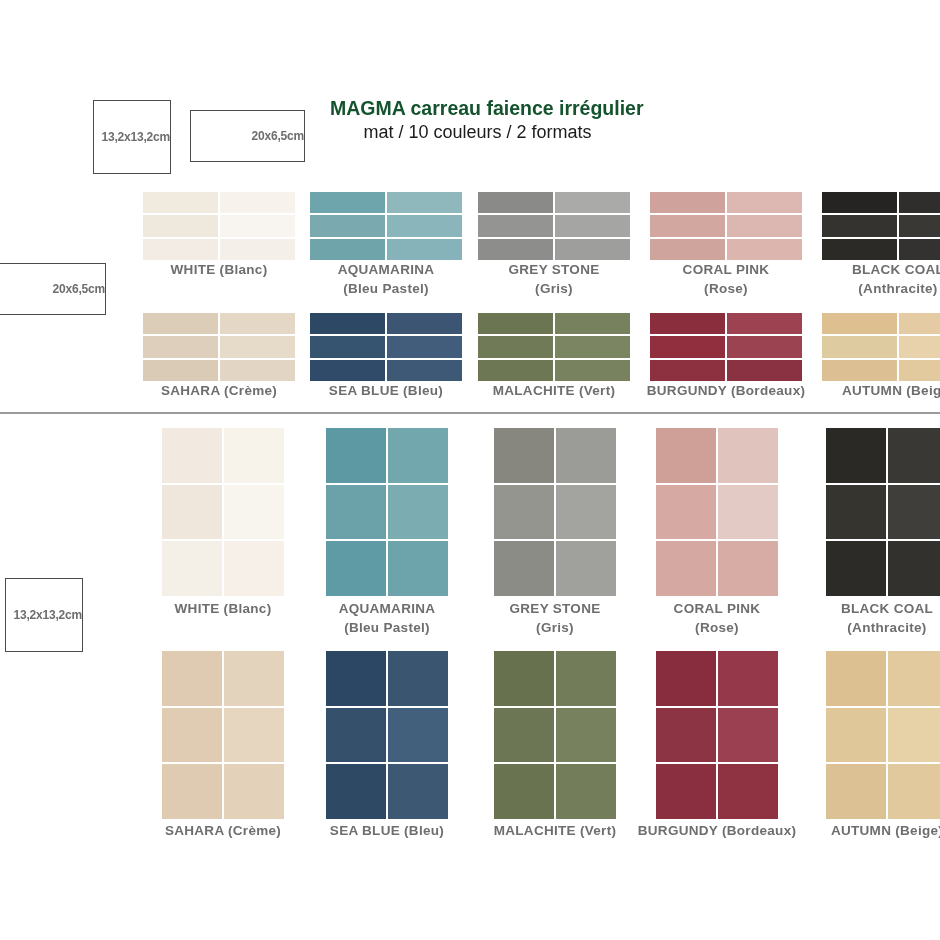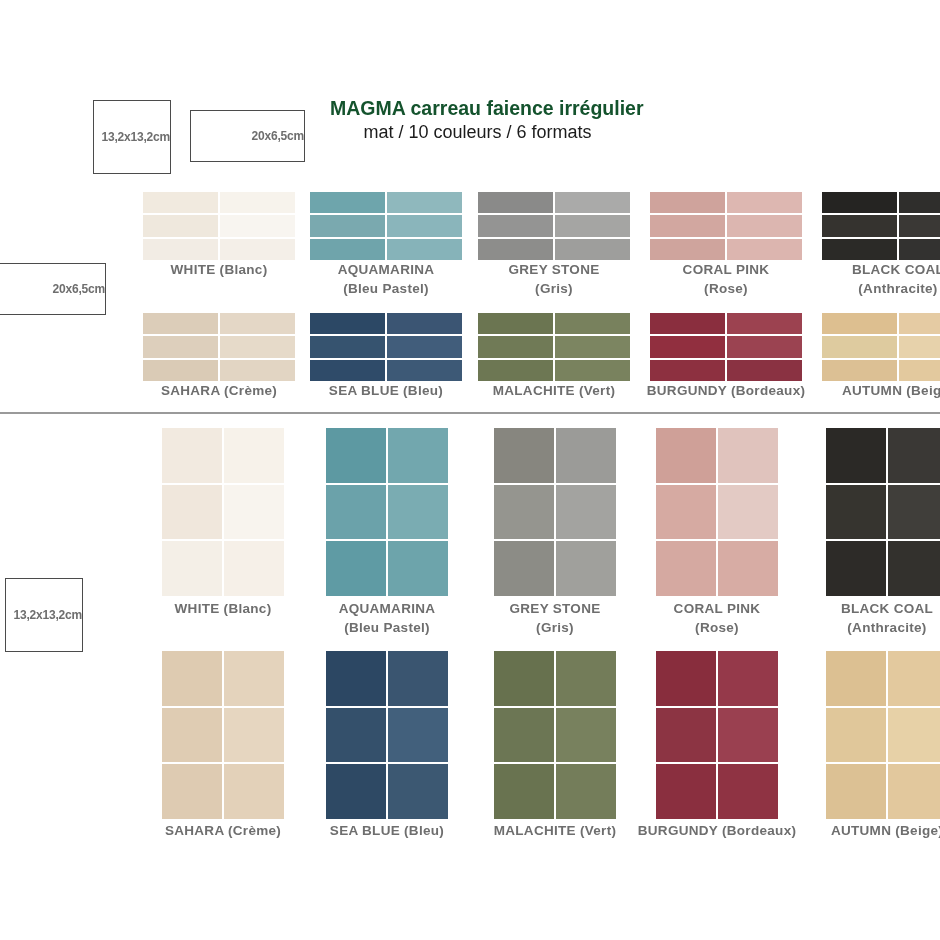--- a/index.html
+++ b/index.html
@@ -113,21 +113,21 @@
 
 <div class="legend-box" id="legend-square-top">
   <span>13,2x13,2cm</span>
 </div>
 <div class="legend-box" id="legend-rect-top">
   <span>20x6,5cm</span>
 </div>
 
 <div class="title-block">
   <div class="title-line1">MAGMA carreau faience irrégulier</div>
-  <div class="title-line3">mat / 10 couleurs / 6 formats</div>
+  <div class="title-line3">mat / 10 couleurs / 2 formats</div>
 </div>
 
 <div class="legend-box" id="legend-rect-left">
   <span>20x6,5cm</span>
 </div>
 <div class="legend-box" id="legend-square-left">
   <span>13,2x13,2cm</span>
 </div>
 
 <div id="section-divider"></div>

